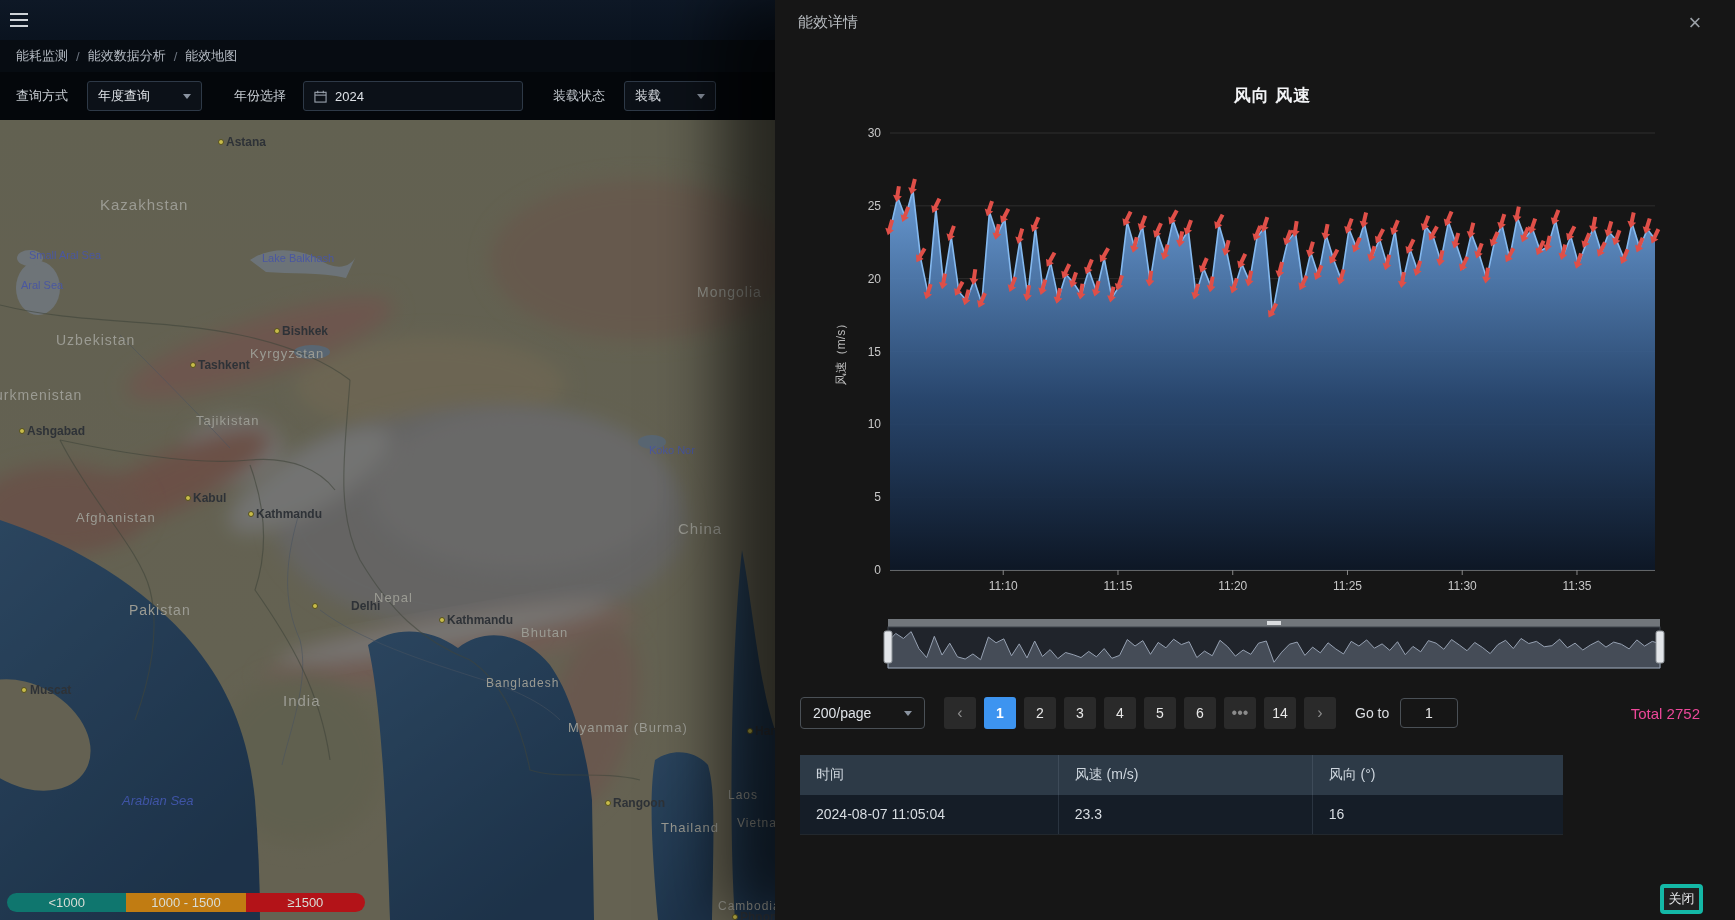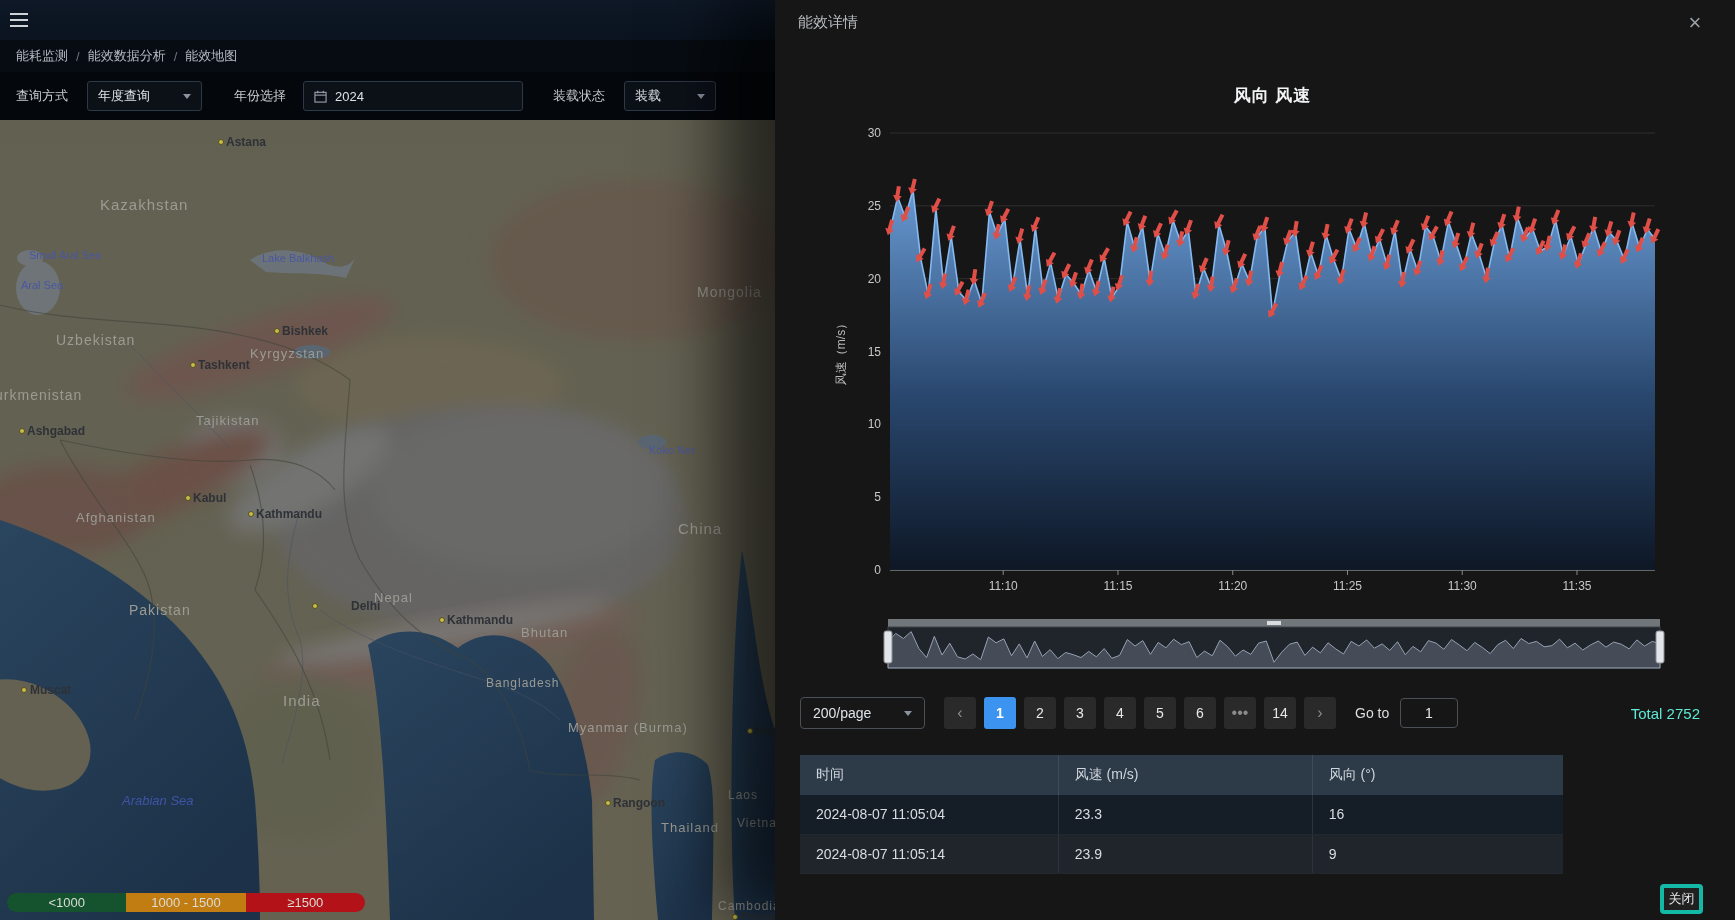--- a/index.html
+++ b/index.html
@@ -47,21 +47,21 @@
 
   
   #pager{position:absolute;left:0;top:697px;width:960px;height:32px;}
   #page-size{position:absolute;left:25px;top:0;width:125px;height:32px;border:1px solid #4a5056;border-radius:4px;background:#171717;color:#dfe3e8;font-size:14px;display:flex;align-items:center;padding:0 12px;cursor:pointer;}
   #page-size .chev{margin-left:auto;width:0;height:0;border-left:4px solid transparent;border-right:4px solid transparent;border-top:5px solid #8a93a0;}
   .pg-btn{position:absolute;top:0;width:32px;height:32px;border-radius:3px;background:#2a2a2a;color:#e8e8e8;font-size:14px;display:flex;align-items:center;justify-content:center;cursor:pointer;}
   .pg-btn.active{background:#3d94f0;color:#fff;font-weight:bold;}
   .pg-btn.nav{color:#8b8b8b;font-size:16px;}
   #goto-label{position:absolute;left:580px;top:0;height:32px;display:flex;align-items:center;color:#dcdfe3;font-size:14px;}
   #goto-input{position:absolute;left:625px;top:1px;width:58px;height:30px;background:transparent;border:1px solid #4a5056;border-radius:4px;color:#e8e8e8;font-size:14px;text-align:center;}
-  #total-text{position:absolute;right:35px;top:0;height:32px;display:flex;align-items:center;color:#5eead4;font-size:15px;}
+  #total-text{position:absolute;right:35px;top:0;height:32px;display:flex;align-items:center;color:#ec4899;font-size:15px;}
 
   
   #wind-table{position:absolute;left:25px;top:755px;width:763px;border-collapse:collapse;font-size:14px;}
   #wind-table th{background:#2d3a47;color:#cdd5dd;font-weight:normal;text-align:left;height:40px;padding:0 16px;border-right:1px solid #3e4b59;}
   #wind-table th:last-child{border-right:none;}
   #wind-table td{color:#d8dde2;height:39px;padding:0 16px;border-right:1px solid #2a3440;border-bottom:1px solid #22282e;}
   #wind-table td:last-child{border-right:none;}
   #wind-table tr.r0 td{background:#151d27;}
   #wind-table tr.r1 td{background:#1f252b;}
 
@@ -209,21 +209,21 @@
           <span class="map-label ml-sea" style="left: 122px; top: 673px; font-size: 13px;">Arabian Sea</span>
           <div class="city-dot" style="left: 605px; top: 680px;"></div>
           <span class="map-label ml-city" style="left: 613px; top: 676px; font-size: 12px;">Rangoon</span>
           <span class="map-label ml-country" style="left: 737px; top: 696px; font-size: 12px;">Vietnam</span>
           <span class="map-label ml-country" style="left: 661px; top: 700px; font-size: 13px;">Thailand</span>
           <span class="map-label ml-country" style="left: 718px; top: 779px; font-size: 12px;">Cambodia</span>
           <div class="city-dot" style="left: 732px; top: 794px;"></div>
           <span class="map-label ml-city" style="left: 740px; top: 790px; font-size: 12px;">Phnom Penh</span>
         </div>
       <div id="map-legend">
-          <div class="seg" style="background: #14532d;">&lt;1000</div>
+          <div class="seg" style="background: #0f766e;">&lt;1000</div>
           <div class="seg" style="background: rgb(193, 124, 18);">1000 - 1500</div>
           <div class="seg" style="background: rgb(179, 19, 24);">≥1500</div>
         </div>
     </div>
   </div>
 
   <div id="drawer">
     <div id="drawer-title">能效详情</div>
     <div id="drawer-close">×</div>
 
@@ -412,24 +412,19 @@
             <th style="width: 300px;">风速 (m/s)</th>
             <th style="width: 300px;">风向 (°)</th>
           </tr>
         </thead>
       <tbody>
           <tr class="r0">
             <td>2024-08-07 11:05:04</td>
             <td>23.3</td>
             <td>16</td>
           </tr>
-          <tr class="r1">
-            <td>2024-08-07 11:05:14</td>
-            <td>23.9</td>
-            <td>9</td>
-          </tr>
         </tbody>
     </table>
 
     <div id="close-btn">关闭</div>
 
   </div>
 </div>
 
 </body></html>

